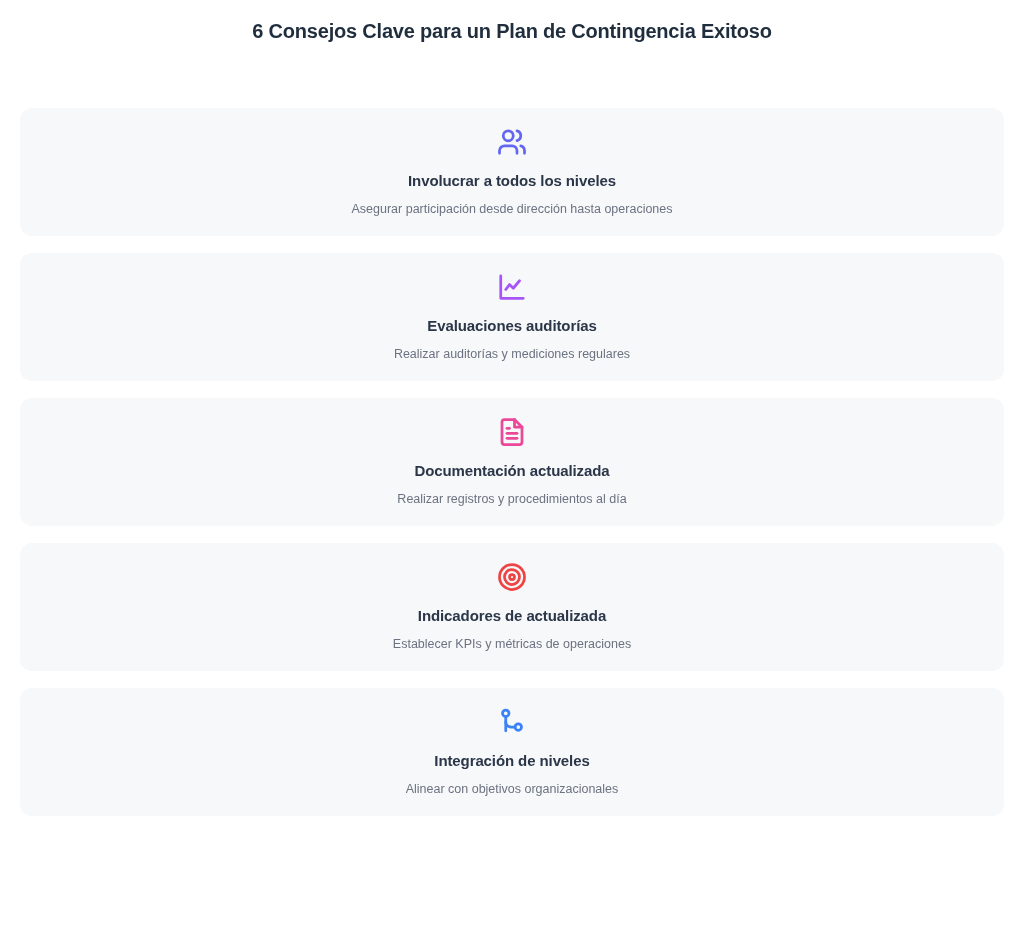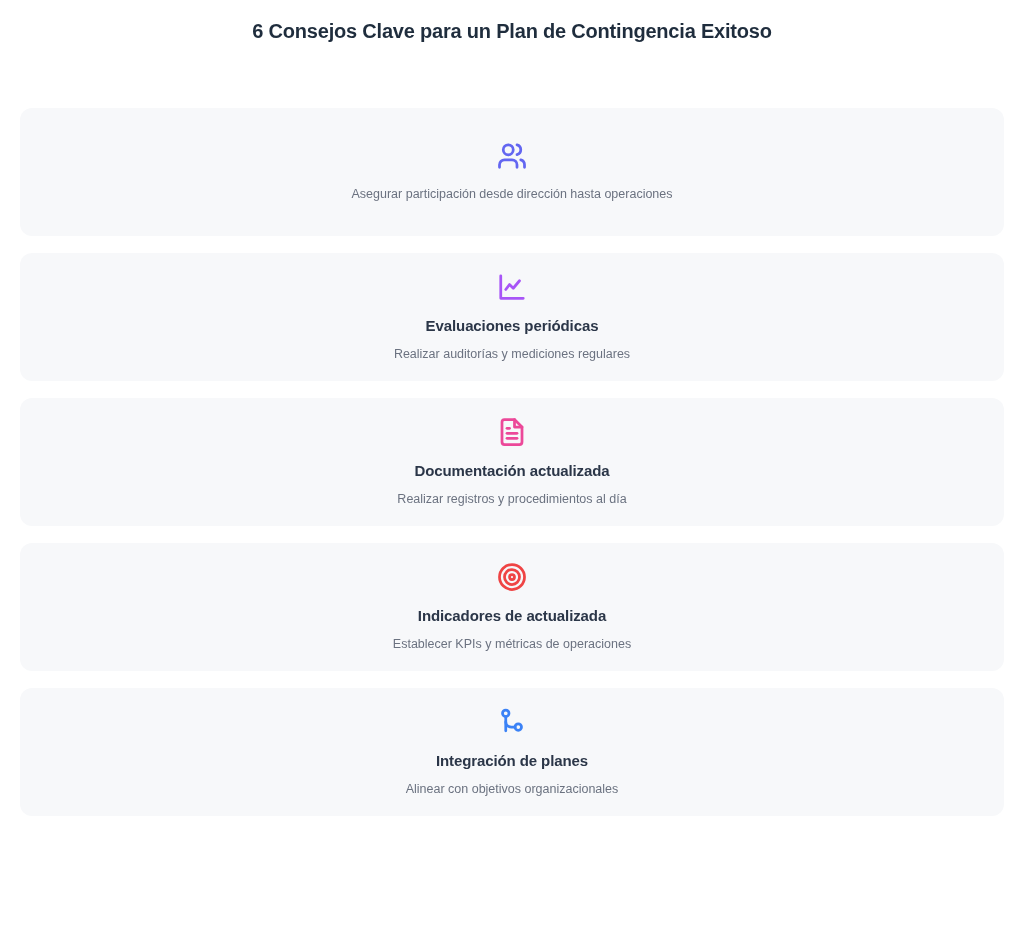--- a/index.html
+++ b/index.html
@@ -88,31 +88,32 @@
 
     <div class="card">
       <div class="card-icon">
         <svg width="30" height="30" viewBox="0 0 24 24" fill="none" stroke="#6366f1" stroke-width="2.2" stroke-linecap="round" stroke-linejoin="round">
           <path d="M16 21v-2a4 4 0 0 0-4-4H6a4 4 0 0 0-4 4v2"></path>
           <circle cx="9" cy="7" r="4"></circle>
           <path d="M22 21v-2a4 4 0 0 0-3-3.87"></path>
           <path d="M16 3.13a4 4 0 0 1 0 7.75"></path>
         </svg>
       </div>
+      <p class="card-title">Involucrar a todos los niveles</p>
       <p class="card-desc">Asegurar participación desde dirección hasta operaciones</p>
     </div>
 
     <div class="card">
       <div class="card-icon">
         <svg width="30" height="30" viewBox="0 0 24 24" fill="none" stroke="#a855f7" stroke-width="2.2" stroke-linecap="round" stroke-linejoin="round">
           <path d="M3 3v18h18"></path>
           <path d="M7 14l3-4 3 3 5-6"></path>
         </svg>
       </div>
-      <p class="card-title">Evaluaciones periódicas</p>
+      <p class="card-title">Evaluaciones auditorías</p>
       <p class="card-desc">Realizar auditorías y mediciones regulares</p>
     </div>
 
     <div class="card">
       <div class="card-icon">
         <svg width="30" height="30" viewBox="0 0 24 24" fill="none" stroke="#ec4899" stroke-width="2.2" stroke-linecap="round" stroke-linejoin="round">
           <path d="M14 2H6a2 2 0 0 0-2 2v16a2 2 0 0 0 2 2h12a2 2 0 0 0 2-2V8z"></path>
           <path d="M14 2v6h6"></path>
           <path d="M8 13h8"></path>
           <path d="M8 17h8"></path>
@@ -138,18 +139,18 @@
 
     <div class="card">
       <div class="card-icon">
         <svg width="30" height="30" viewBox="0 0 24 24" fill="none" stroke="#3b82f6" stroke-width="2.2" stroke-linecap="round" stroke-linejoin="round">
           <circle cx="7" cy="5" r="2.6"></circle>
           <circle cx="17" cy="16" r="2.6"></circle>
           <path d="M7 7.6V19"></path>
           <path d="M7 12c0 2.4 2 4 4.5 4h3"></path>
         </svg>
       </div>
-      <p class="card-title">Integración de planes</p>
+      <p class="card-title">Integración de niveles</p>
       <p class="card-desc">Alinear con objetivos organizacionales</p>
     </div>
 
   </div>
 </div>
 
 </body></html>

